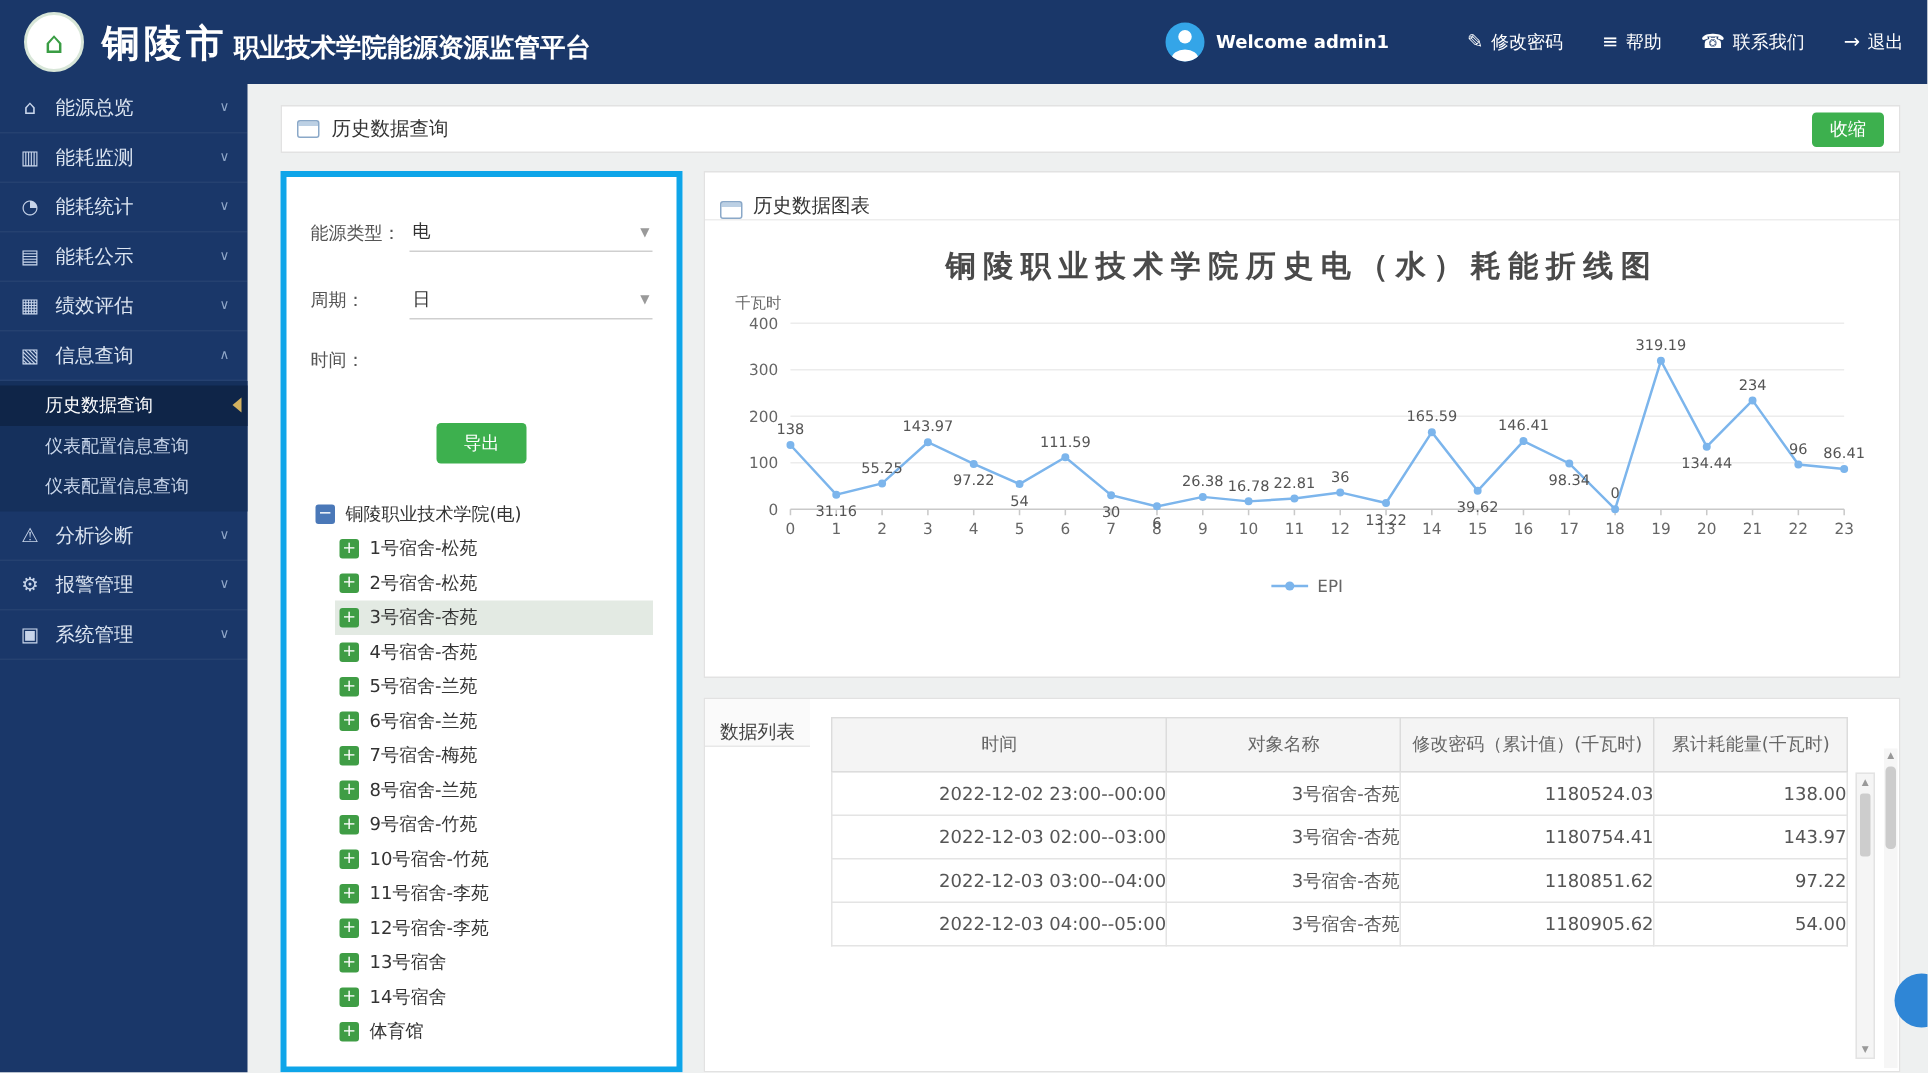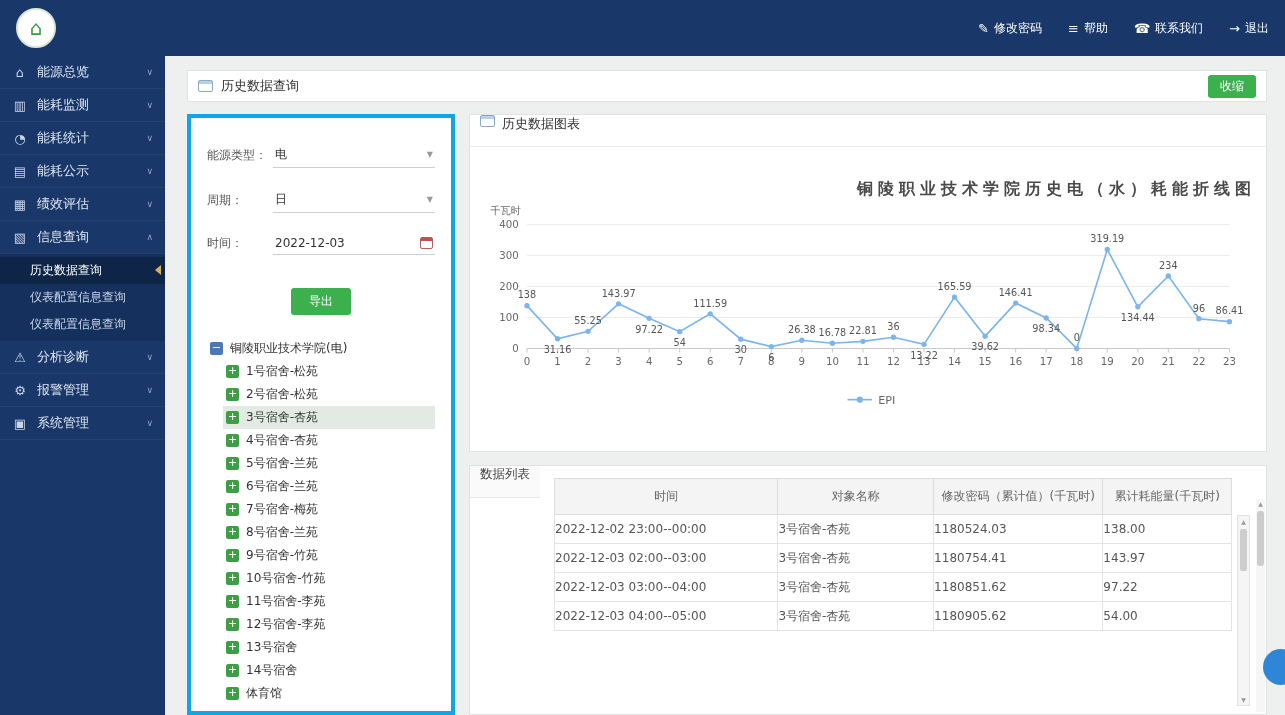--- a/index.html
+++ b/index.html
@@ -58,32 +58,32 @@
   .tree-row{display:flex;align-items:center;gap:7px;padding:3px 3px;white-space:nowrap;cursor:pointer}
   .tree-child{margin-left:16px}
   .tree-child.selected{background:#e3eae3}
   .tico{width:13px;height:13px;border-radius:2px;color:#fff;font-size:11px;line-height:12px;text-align:center;flex:none}
   .tico-minus{background:#4a78b8}
   .tico-plus{background:#3f9d45}
 
   
   .right-col{flex:1;display:flex;flex-direction:column;gap:13px;min-width:0}
   .panel{background:#fff;border:1px solid #e2e2e2}
-  .panel-head{height:32px;display:flex;align-items:flex-start;gap:7px;padding:0 10px;font-size:13px;color:#333;border-bottom:1px solid #ededed}
+  .panel-head{height:32px;display:flex;align-items:flex-end;gap:7px;padding:0 10px;font-size:13px;color:#333;border-bottom:1px solid #ededed}
   .chart-panel{height:338px;display:flex;flex-direction:column}
   .chart-body{padding:4px 10px 0}
-  .chart-title{margin-top:28px;text-align:right;font-size:16px;font-weight:bold;letter-spacing:5px;color:#4a4a4a}
+  .chart-title{margin-top:13px;text-align:center;font-size:20px;font-weight:bold;letter-spacing:5px;color:#4a4a4a}
   #chart-svg{display:block;width:100%;height:210px;margin-top:4px}
 
   .table-panel{flex:1;display:flex;flex-direction:row;overflow:hidden;position:relative}
   .table-head{background:#fafafa;font-size:12.5px;color:#444;border-bottom:1px solid #e8e8e8}
   .table-wrap{flex:1;padding:12px 34px 0 14px;position:relative;overflow:hidden}
   table{width:100%;border-collapse:collapse;font-size:12px;color:#555;table-layout:fixed}
   th{background:#f4f4f4;border:1px solid #dcdcdc;height:36px;font-weight:normal;color:#666}
-  td{border:1px solid #e4e4e4;height:29px;text-align:left;overflow:hidden;white-space:nowrap}
+  td{border:1px solid #e4e4e4;height:29px;text-align:right;overflow:hidden;white-space:nowrap}
 
   
   .vscroll{position:absolute;right:16px;top:49px;bottom:8px;width:13px;background:#f5f5f5;border:1px solid #e3e3e3}
   .vs-arrow{position:absolute;left:0;right:0;text-align:center;font-size:6px;color:#999;height:11px;line-height:11px}
   .vs-up{top:0}.vs-down{bottom:0}
   .vs-thumb{position:absolute;top:13px;left:2px;width:7px;height:42px;background:#cdcdcd;border-radius:2px}
   .outer-scroll{position:absolute;right:1px;top:33px;bottom:2px;width:9px;background:#f6f6f6}
   .os-arrow{position:absolute;top:0;left:0;right:0;text-align:center;font-size:6px;color:#999;height:10px;line-height:10px}
   .os-thumb{position:absolute;top:12px;left:1px;width:7px;height:55px;background:#ccc;border-radius:3px}
 
@@ -92,22 +92,30 @@
 </head>
 <body>
 
 <div class="app">
 
   <header class="topbar">
     <div class="brand">
       <div class="logo">
         <span class="logo-glyph">⌂</span>
       </div>
+      <div class="app-title"><span class="title-city">铜陵市</span><span class="title-rest">职业技术学院能源资源监管平台</span></div>
     </div>
     <div class="topbar-right">
+      <div class="welcome">
+        <span class="avatar">
+            <span class="avatar-head"></span>
+            <span class="avatar-body"></span>
+          </span>
+        <span>Welcome admin1</span>
+      </div>
       <a class="top-link">
         <span class="tl-icon">✎</span>
         <span>修改密码</span>
       </a>
       <a class="top-link">
         <span class="tl-icon">≡</span>
         <span>帮助</span>
       </a>
       <a class="top-link">
         <span class="tl-icon">☎</span>
@@ -194,24 +202,20 @@
         </div>
         <div class="form-row">
           <label>周期：</label>
           <div class="combo">
             <span>日</span>
             <span class="combo-arrow">▼</span>
           </div>
         </div>
         <div class="form-row">
           <label>时间：</label>
-          <div class="combo">
-            <span>2022-12-03</span>
-            <span class="calendar-icon"></span>
-          </div>
         </div>
         <div class="export-row">
           <button class="btn-green btn-export">导出</button>
         </div>
         <div class="tree" id="tree">
             <div class="tree-row tree-root">
               <span class="tico tico-minus">−</span>
               <span class="tlabel">铜陵职业技术学院(电)</span>
             </div>
             <div class="tree-row tree-child">

